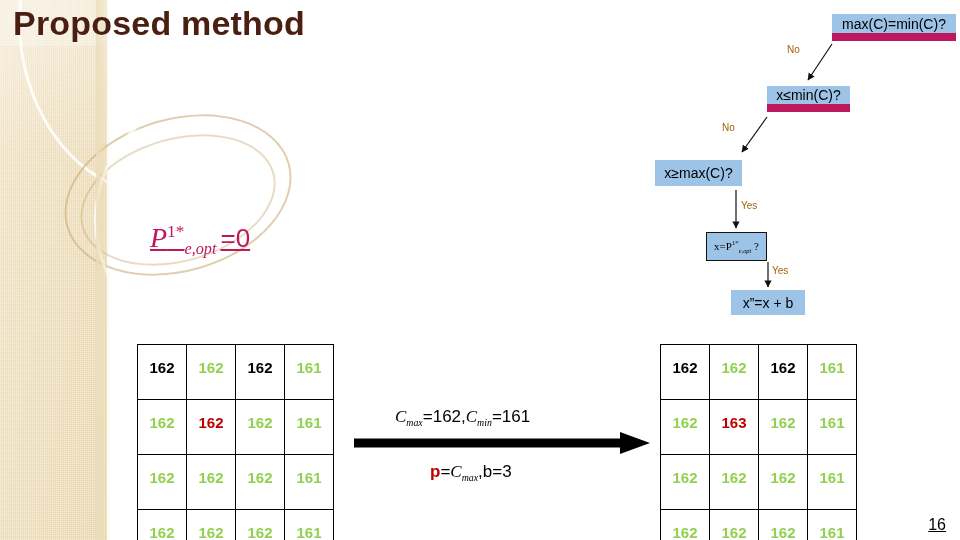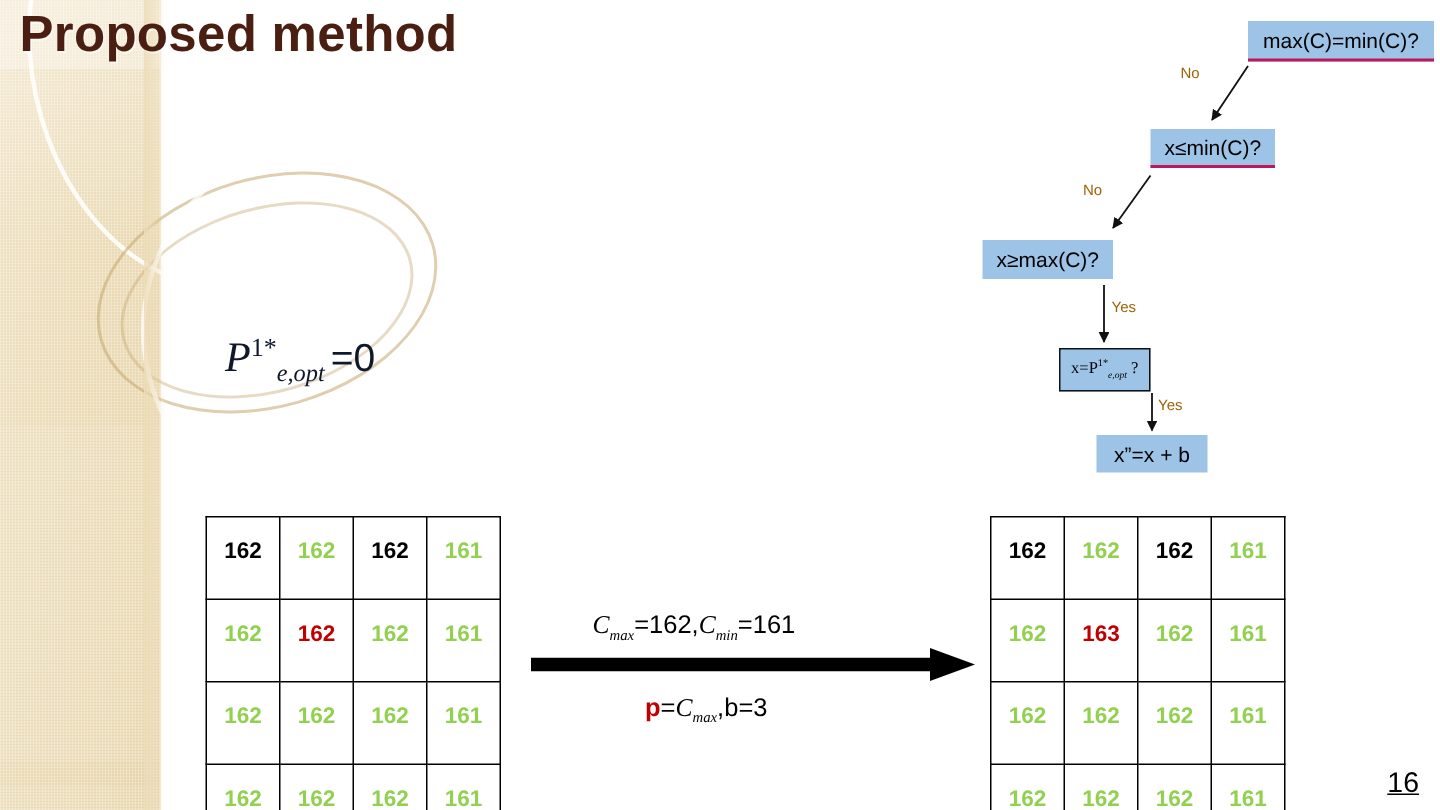--- a/index.html
+++ b/index.html
@@ -91,22 +91,23 @@
     text-shadow: 1px 1px 0 rgba(255,255,255,0.55);
     white-space: nowrap;
   }
 
   
   .math-left {
     position: absolute;
     left: 150px; top: 222px;
     font-family: "Liberation Serif", serif;
     font-size: 28px;
-    color: #0f172a;
-    white-space: nowrap;
+    color: #be185d;
+    white-space: nowrap;
+    text-decoration: underline;
   }
   .math-left .var { font-style: italic; }
   .math-left .eq0 {
     font-family: "Liberation Sans", sans-serif;
     font-style: normal;
     font-size: 26px;
     margin-left: 4px;
   }
   sup.sm { font-size: 0.62em; vertical-align: super; font-style: normal; }
   sub.sm { font-size: 0.58em; vertical-align: sub; font-style: italic; }
@@ -117,21 +118,21 @@
     background: #9dc3e6;
     color: #000;
     font-size: 14px;
     display: flex;
     align-items: center;
     justify-content: center;
     white-space: nowrap;
     box-sizing: border-box;
   }
   .fc-box.bordered { border: 1.5px solid #111; }
-  .fc-box.bot-rule { border-bottom: 2px solid #be185d; }
+  .fc-box.bot-rule { border-bottom: 8px solid #be185d; }
   .fc-label {
     position: absolute;
     font-size: 10px;
     color: #a16207;
     white-space: nowrap;
   }
   .fc-svg {
     position: absolute;
     left: 0; top: 0;
     width: 960px; height: 540px;
@@ -195,21 +196,21 @@
   .big-arrow {
     position: absolute;
     left: 352px; top: 430px;
     width: 300px; height: 28px;
   }
 
   
   .slide-number {
     position: absolute;
     right: 14px; bottom: 6px;
-    font-size: 19px;
+    font-size: 16px;
     color: #000;
     text-decoration: underline;
   }
 </style>
 </head>
 <body>
 
 <div id="slide">
 
   <div class="deco-band">

